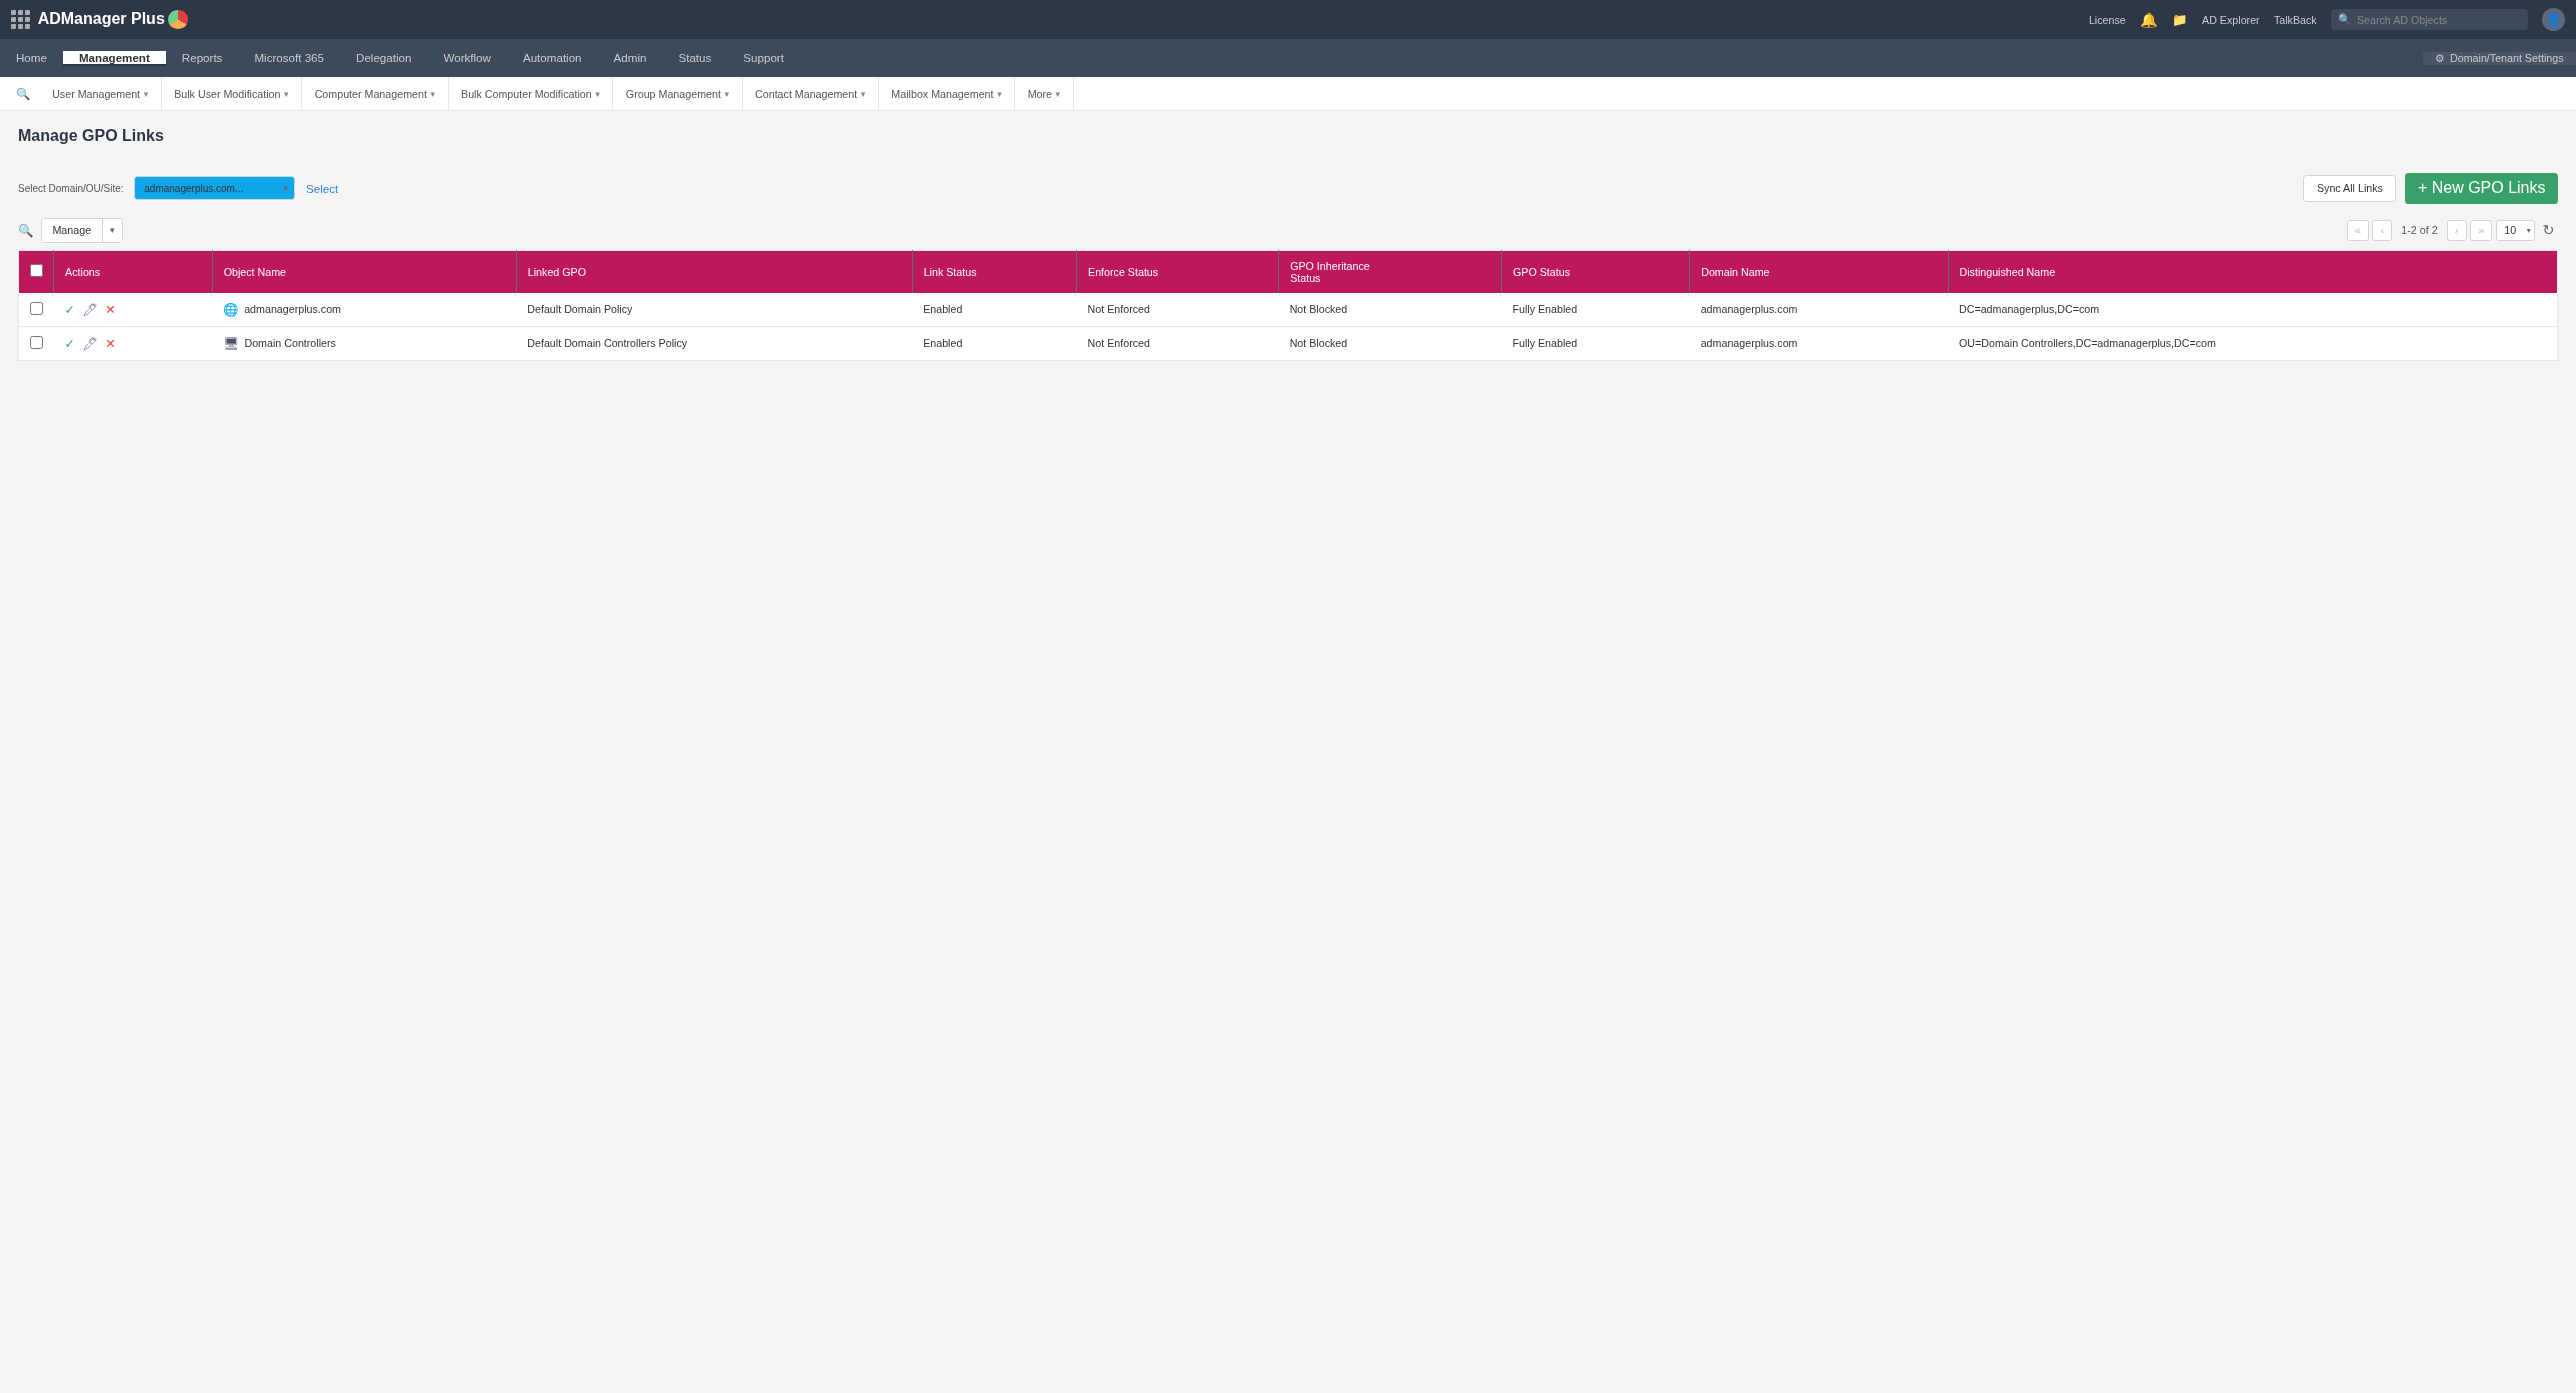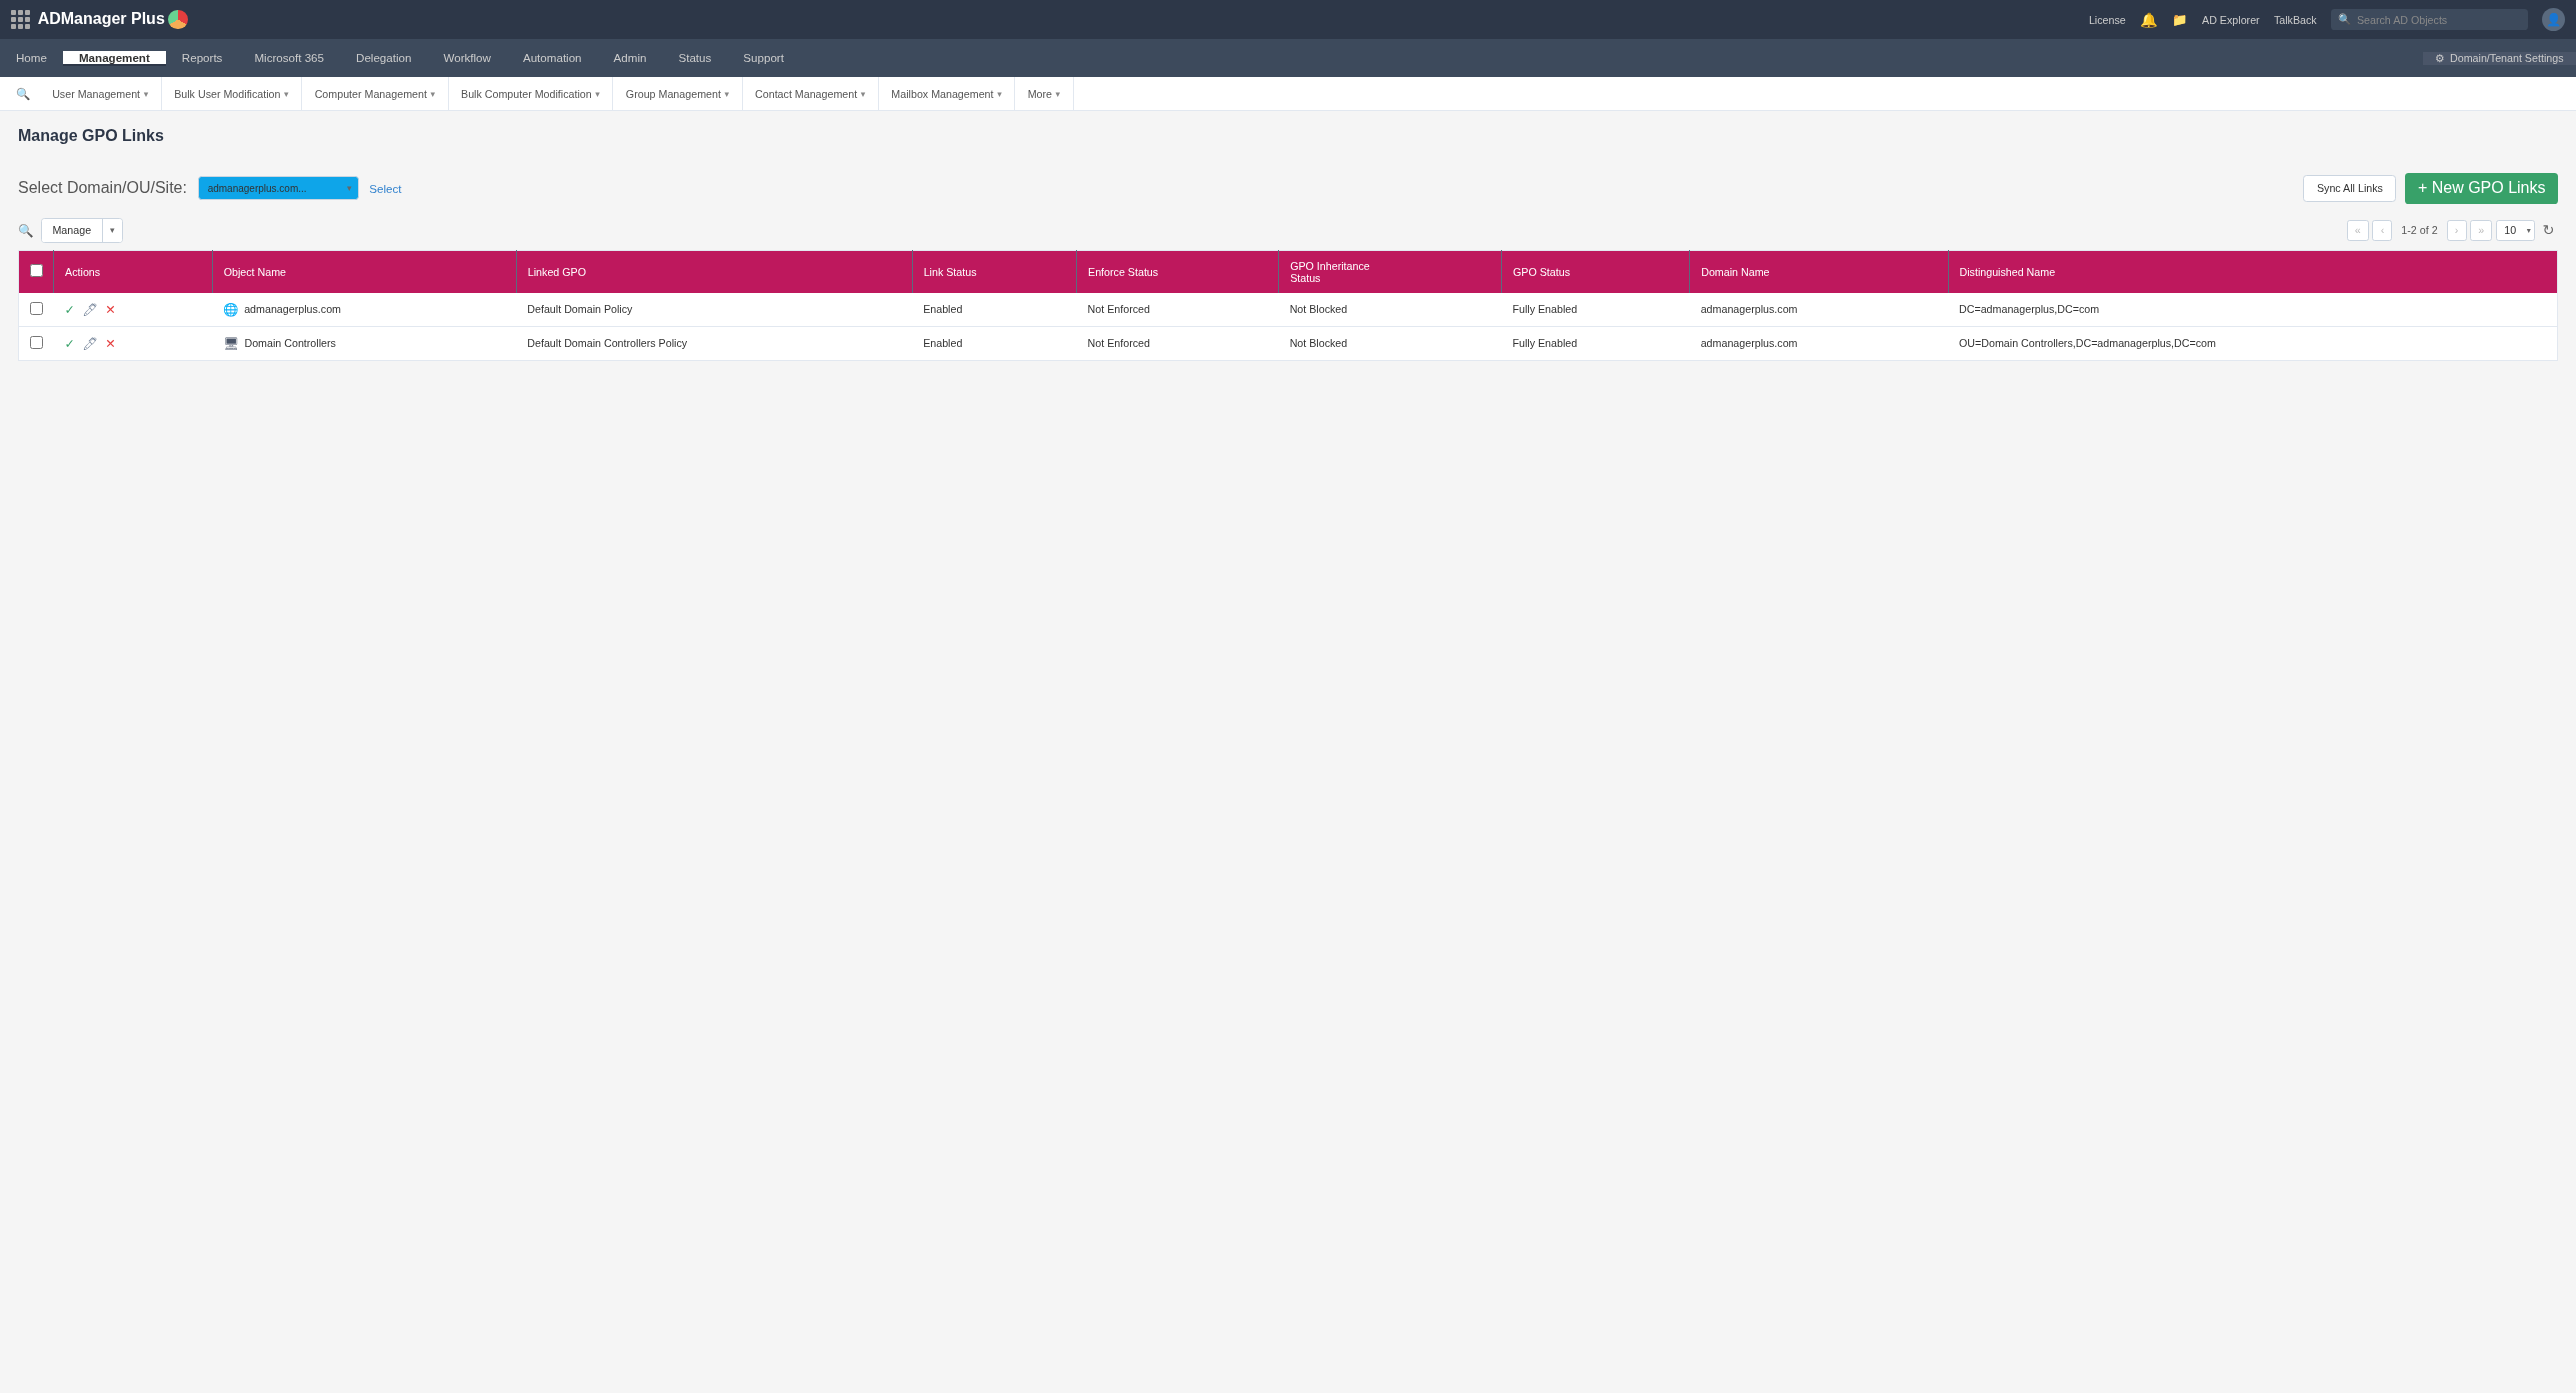--- a/index.html
+++ b/index.html
@@ -87,21 +87,21 @@
     
     .page-content { padding: 16px 18px; }
     .page-title { font-size: 16px; font-weight: 600; color: #2d3748; margin-bottom: 28px; }
 
     
     .domain-row {
       display: flex; align-items: center; justify-content: space-between;
       margin-bottom: 14.3px;
     }
     .domain-row-left { display: flex; align-items: center; gap: 10.7px; }
-    .domain-label { font-size: 16px; color: #555; font-weight: 500; }
+    .domain-label { font-size: 10px; color: #555; font-weight: 500; }
     .domain-select-wrapper {
       position: relative; display: inline-block;
     }
     .domain-select {
       appearance: none; -webkit-appearance: none;
       border: 0.9px solid #cbd5e0; border-radius: 3.6px;
       padding: 5.4px 25px 5.4px 9px; font-size: 10px; color: #333;
       background: #0ea5e9; cursor: pointer; min-width: 161px; outline: none;
     }
     .domain-select-caret {

